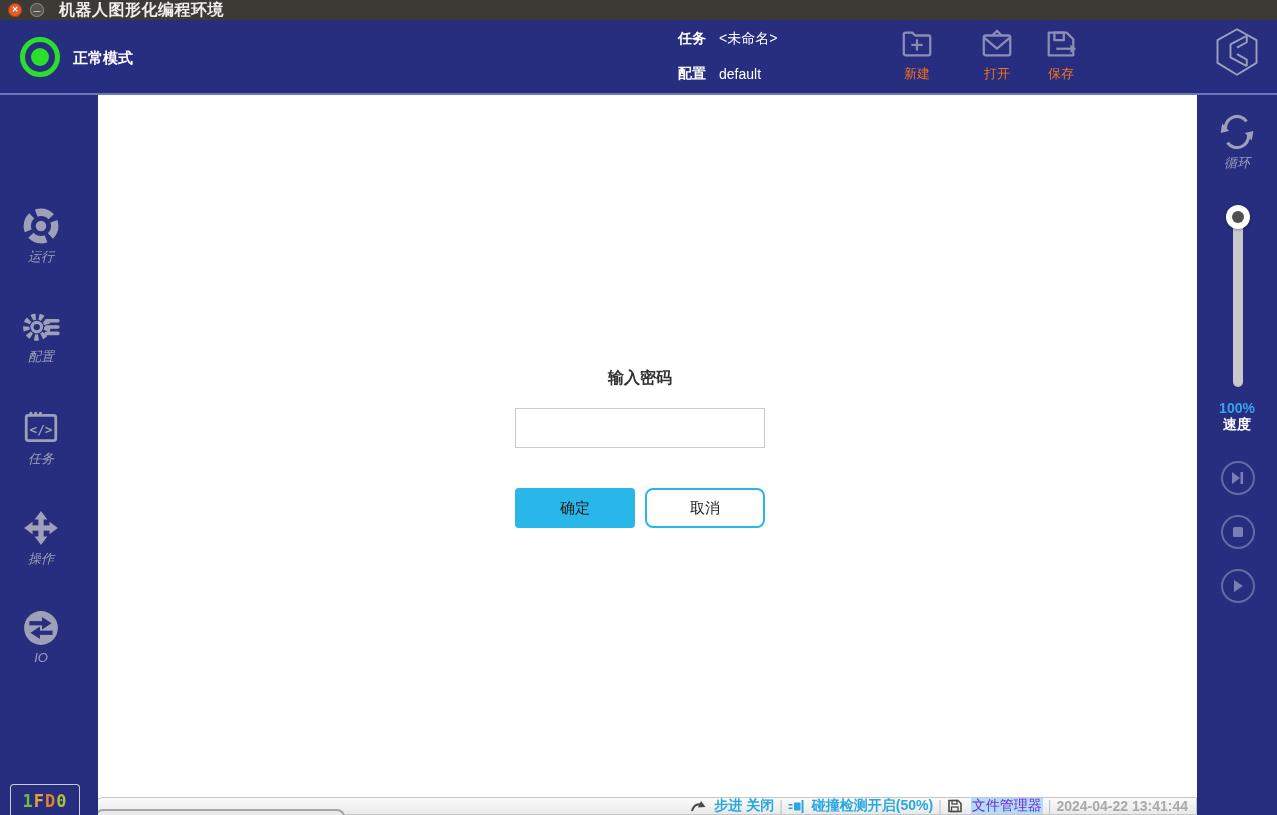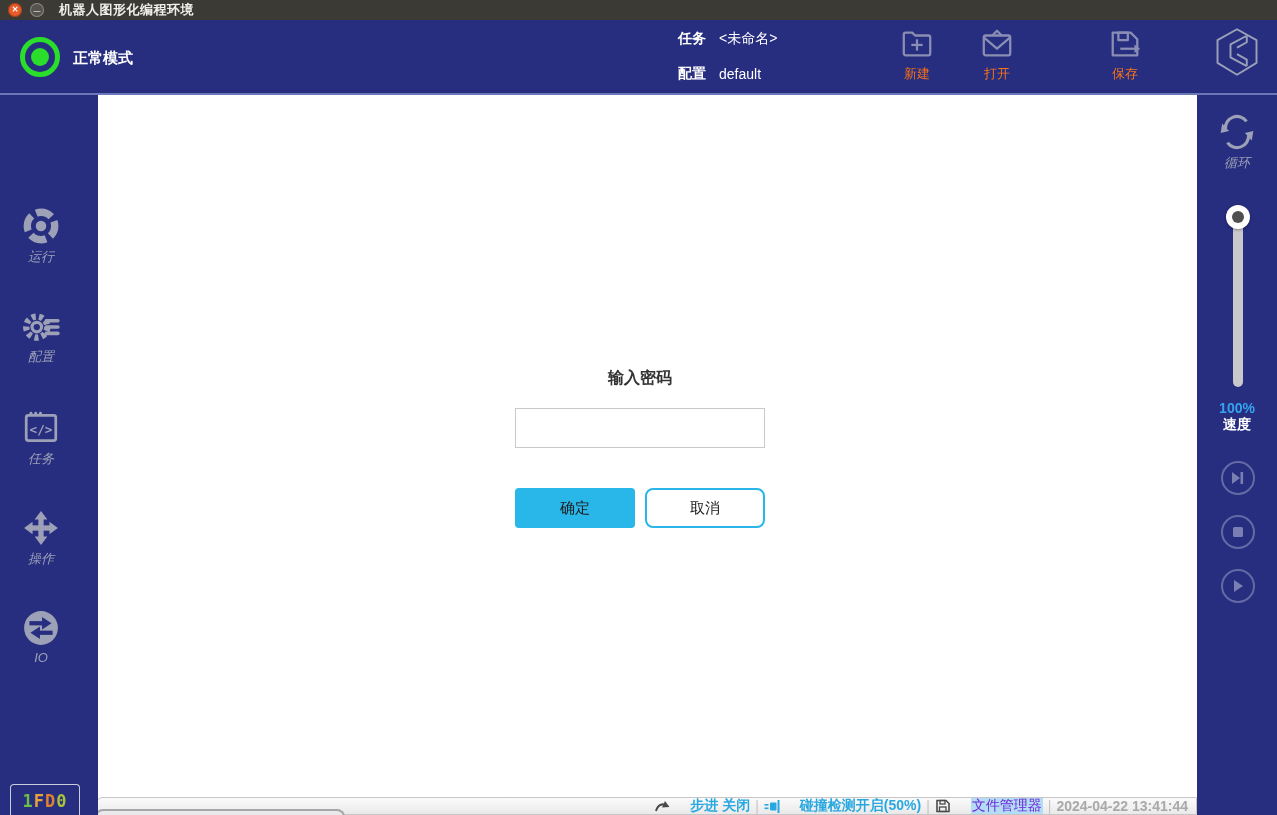--- a/index.html
+++ b/index.html
@@ -7,21 +7,21 @@
     width:1277px;height:815px;position:relative;overflow:hidden;
     background:#ffffff;font-family:"Liberation Sans",sans-serif;
     -webkit-font-smoothing:antialiased;
   }
   
   .titlebar{position:absolute;left:0;top:0;width:1277px;height:20px;background:#3B3A35;display:flex;align-items:center;z-index:30;}
   .win-btn{width:14px;height:14px;border-radius:50%;display:flex;align-items:center;justify-content:center;
     font-size:9px;line-height:1;cursor:default;margin-left:8px;font-weight:bold;}
   .win-close{background:#E85B2B;color:#fff;box-shadow:inset 0 0 0 1px rgba(120,40,10,.55);}
   .win-min{background:#55534C;color:#D8D6CF;box-shadow:inset 0 0 0 1px #8A877E;}
-  .title-text{color:#EFEEEA;font-weight:bold;font-size:13px;margin-left:15px;letter-spacing:.5px;}
+  .title-text{color:#EFEEEA;font-weight:bold;font-size:16px;margin-left:15px;letter-spacing:.5px;}
   
   .navbar{position:absolute;left:0;top:20px;width:1277px;height:75px;background:#272D7F;border-bottom:2px solid #6B77B8;box-sizing:border-box;z-index:20;}
   .mode-indicator{position:absolute;left:20px;top:17px;width:40px;height:40px;border-radius:50%;border:5px solid #2BDE2B;box-sizing:border-box;display:flex;align-items:center;justify-content:center;}
   .mode-indicator .dot{width:18px;height:18px;border-radius:50%;background:#2BDE2B;}
   .mode-label{position:absolute;left:73px;top:29px;color:#fff;font-size:15px;font-weight:bold;}
   .nav-meta{position:absolute;left:678px;top:11px;}
   .meta-row{display:flex;gap:13px;font-size:14px;color:#fff;height:16px;align-items:center;}
   .meta-row + .meta-row{margin-top:19px;}
   .meta-label{font-weight:bold;}
   .nav-action{position:absolute;top:7px;width:62px;text-align:center;cursor:pointer;}
@@ -49,21 +49,21 @@
   .dialog{position:absolute;left:433px;top:273px;width:250px;}
   .dialog-title{text-align:center;font-size:16px;font-weight:bold;color:#333;}
   .pw-input{position:absolute;left:0;top:40px;width:250px;height:40px;box-sizing:border-box;border:1px solid #C9C9C9;background:#fff;outline:none;font-size:15px;padding:0 8px;}
   .btn{position:absolute;top:120px;height:40px;box-sizing:border-box;font-size:15px;font-family:"Liberation Sans",sans-serif;cursor:pointer;color:#1A1A1A;}
   .btn-ok{left:0;width:120px;background:#29B6E9;border:none;border-radius:4px;}
   .btn-cancel{left:130px;width:120px;background:#fff;border:2px solid #29B6E9;border-radius:8px;}
   
   .statusbar{position:absolute;left:95px;top:797px;width:1102px;height:18px;box-sizing:border-box;
     background:linear-gradient(#FBFBFB,#E9E9E9);border:1px solid #C6C6C6;border-radius:8px 0 0 0;
     display:flex;align-items:center;justify-content:flex-end;padding-right:8px;font-size:14px;overflow:hidden;z-index:6;}
-  .st-item{display:flex;align-items:center;gap:20px;cursor:pointer;white-space:nowrap;}
+  .st-item{display:flex;align-items:center;gap:8px;cursor:pointer;white-space:nowrap;}
   .st-text{color:#29A8E0;font-weight:bold;}
   .st-text-hl{color:#6d28d9;font-weight:normal;background:#B3DDF5;padding:8px 1px;}
   .st-sep{color:#C5C5C5;margin:0 5px;}
   .st-time{color:#A9A9A9;font-weight:bold;white-space:nowrap;}
   .panel-edge{position:absolute;left:95px;top:809px;width:250px;height:8px;box-sizing:border-box;
     background:#E9E9E9;border:2px solid #A5A5AA;border-bottom:none;border-radius:9px 9px 0 0;z-index:7;}
   
   .hex-box{position:absolute;left:10px;top:784px;width:68px;height:31px;background:#272D7F;
     border:1px solid #C9CDDC;border-bottom:none;border-radius:4px 4px 0 0;z-index:12;
     display:flex;align-items:center;justify-content:center;
@@ -104,21 +104,21 @@
     <span class="nav-action-label">新建</span>
   </div>
   <div class="nav-action" style="left:966px;">
     <svg width="34" height="34" viewBox="0 0 36 36" fill="none" stroke="#8A8EB5" stroke-width="2.4" stroke-linejoin="round">
       <rect x="4" y="9" width="28" height="21" rx="2"></rect>
       <path d="M4 11 L18 23 L32 11"></path>
       <path d="M13 9 L18 4 L23 9"></path>
     </svg>
     <span class="nav-action-label">打开</span>
   </div>
-  <div class="nav-action" style="left:1094px;">
+  <div class="nav-action" style="left:1030px;">
     <svg width="34" height="34" viewBox="0 0 36 36" fill="none" stroke="#8A8EB5" stroke-width="2.4" stroke-linejoin="round">
       <path d="M5 6 h19 l7 7 v17 H5 Z"></path>
       <rect x="11" y="6" width="10" height="8"></rect>
       <line x1="13" y1="23" x2="29" y2="23"></line>
       <path d="M28 18.5 L34 23 L28 27.5" fill="#8A8EB5" stroke="none"></path>
     </svg>
     <span class="nav-action-label">保存</span>
   </div>
 
   <div class="brand-logo">

